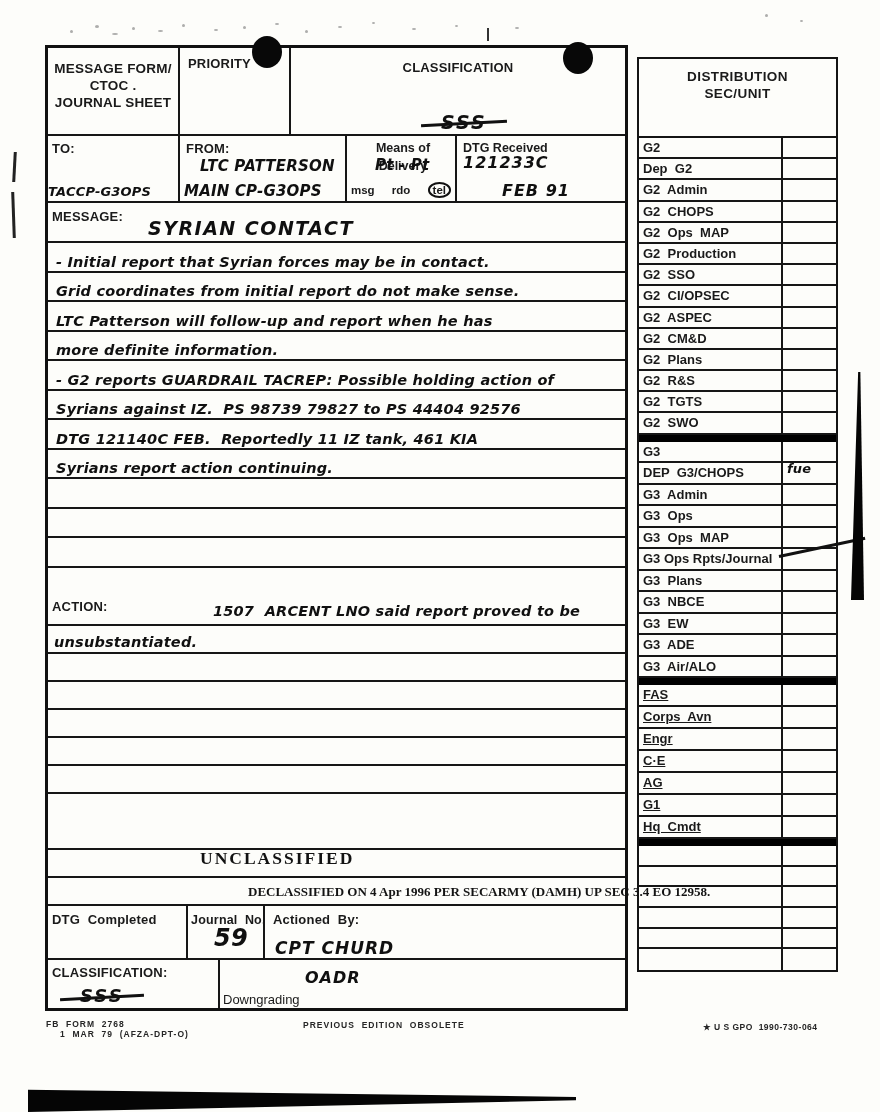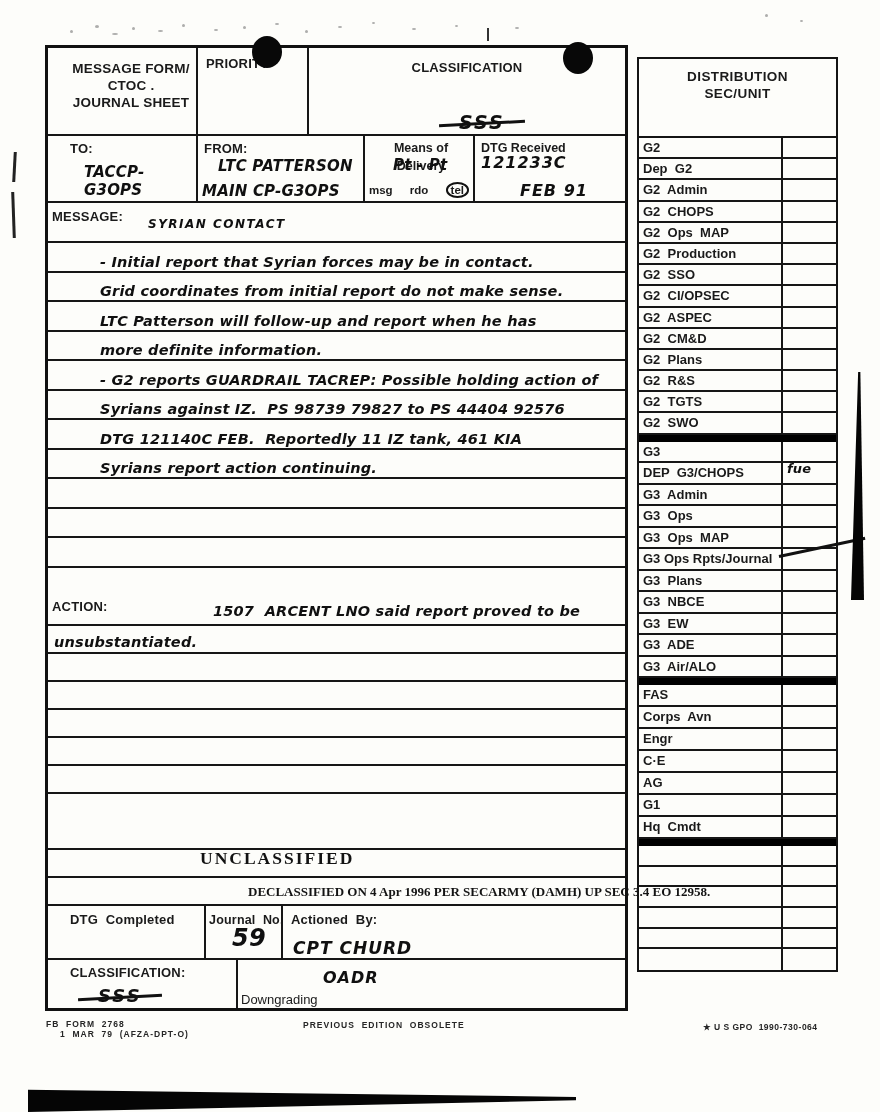--- a/index.html
+++ b/index.html
@@ -17,53 +17,53 @@
     clip-path:polygon(55% 0, 72% 0, 100% 100%, 0 100%); z-index:6; }
   .wedge-bottom { position:absolute; left:28px; top:1086px; width:548px; height:26px; background:#050505;
     clip-path:polygon(0 14%, 100% 42%, 100% 55%, 0 100%); z-index:6; }
   .tick { position:absolute; background:#333; }
 
   
   .form {
     position:absolute; left:45px; top:45px; width:583px;
     border:3px solid #111; background:#fdfdfa;
   }
-  .row { display:flex; border-bottom:2px solid #161616; position:relative;padding-left:18px; }
+  .row { display:flex; border-bottom:2px solid #161616; position:relative; }
   .row:last-child { border-bottom:none; }
   .cell { position:relative; border-right:2px solid #161616; }
   .cell:last-child { border-right:none; }
   .lbl { font-weight:700; font-size:13px; letter-spacing:.2px; }
   .lbl-sm { font-weight:700; font-size:12px; }
 
   .hdr-row { height:88px; }
   .title-cell { width:132px; text-align:center; padding-top:12px; }
   .title-cell div { font-weight:700; font-size:13.5px; line-height:17px; letter-spacing:.2px; }
   .priority-cell { width:111px; padding:6px 0 0 8px; }
   .class-cell { flex:1; text-align:center; padding-top:10px; }
 
   .routing-row { height:67px; }
   .to-cell { width:132px; padding:3px 0 0 4px; }
   .from-cell { width:167px; padding:3px 0 0 6px; }
   .means-cell { width:110px; padding:2px 0 0 4px;text-align:center; }
   .dtg-cell { flex:1; padding:2px 0 0 6px; }
 
   .msg-label-row { height:40px; padding:4px 0 0 4px; display:block; }
   .line-row { height:29.5px; display:flex; align-items:flex-end; padding:0 4px 1px 8px; }
-  .line-row .hw { white-space:pre;margin-left:44px; }
+  .line-row .hw { white-space:pre; }
   .action-label-row { height:29px; display:flex; align-items:flex-start; padding:2px 0 0 4px; }
   .row-29 { height:28px; display:flex; align-items:flex-end; padding:0 4px 2px 6px; }
   .h54 { height:54px; }
   .h48 { height:48px; border-bottom:none; }
 
   
   .hw {
     font-family:"DejaVu Sans", sans-serif; font-style:italic; font-weight:600;
     color:#101010; letter-spacing:.2px; font-size:14.5px;
   }
-  .hw-subject { font-size:12px; letter-spacing:1.5px; }
+  .hw-subject { font-size:19px; letter-spacing:1.5px; }
   .strike { position:relative; display:inline-block;text-align:right; }
   .strike::after { content:""; position:absolute; left:-20px; right:-20px; top:52%; height:2.5px; background:#111; transform:rotate(-3deg); }
 
   .circled { border:2px solid #111; border-radius:50%; padding:0 3px; display:inline-block; }
 
   .stamp {
     position:absolute; left:152px; top:800px; z-index:2;
     font-family:"Liberation Serif", serif; font-weight:700; font-size:17.5px;
     letter-spacing:2px; color:#121212;
   }
@@ -88,21 +88,21 @@
 
   
   .dist { position:absolute; left:637px; top:57px; width:201px; z-index:1; }
   .dist-header { border:2px solid #141414; border-bottom:none; height:79px; text-align:center; padding-top:9px; }
   .dist-header div { font-weight:700; font-size:13.5px; line-height:17px; letter-spacing:.4px; }
   .dist-body { border:2px solid #141414; border-top:2px solid #141414; }
   .dist-row { display:flex; border-bottom:2px solid #161616; }
   .dist-row:last-child { border-bottom:2px solid #161616; }
   .g1 .dist-row { height:21.2px; }
   .g2 .dist-row { height:21.5px; }
-  .g3 .dist-row { height:22px; }
+  .g3 .dist-row { height:22px;text-decoration:underline; }
   .g4 .dist-row { height:20.6px; }
   .g4 .dist-row:last-child { border-bottom:none; }
   .dist-label { width:144px; border-right:2px solid #161616; font-weight:600; font-size:13px;
     padding:2px 0 0 4px; white-space:pre; overflow:hidden; }
   .dist-mark { flex:1; position:relative; overflow:visible; }
   .dist-mark .hw { font-size:13px; position:absolute; left:4px; top:-2px; }
   .dist-mark.mark-slash::after { content:""; position:absolute; left:-4px; top:6px; width:88px; height:3px;
     background:#111; transform:rotate(-12deg); transform-origin:left center; }
   .divider { height:7px; background:#000; }
   .gpo { position:absolute; font-weight:700; font-size:8.5px; letter-spacing:.5px; color:#262626; }
@@ -152,21 +152,21 @@
       </div>
       <div class="cell class-cell">
         <span class="lbl">CLASSIFICATION</span>
         <span class="hw strike" style="position:absolute;left:150px;bottom:1px;font-size:19px;letter-spacing:2px">SSS</span>
       </div>
     </div>
 
     <div class="row routing-row">
       <div class="cell to-cell">
         <span class="lbl">TO:</span>
-        <span class="hw" style="position:absolute;left:18px;bottom:2px;font-size:15px">TACCP-G3OPS</span>
+        <span class="hw" style="position:absolute;left:0;bottom:2px;font-size:13px">TACCP-G3OPS</span>
       </div>
       <div class="cell from-cell">
         <span class="lbl">FROM:</span>
         <div class="hw" style="position:absolute;left:20px;top:21px;font-size:15px">LTC PATTERSON</div>
         <div class="hw" style="position:absolute;left:4px;bottom:1px;font-size:15px">MAIN CP-G3OPS</div>
       </div>
       <div class="cell means-cell">
         <span class="lbl-sm" style="font-size:12.5px">Means of Delivery</span>
         <div class="hw" style="position:absolute;left:28px;top:20px;font-size:15px">Pt - Pt</div>
         <div class="opt-line">

